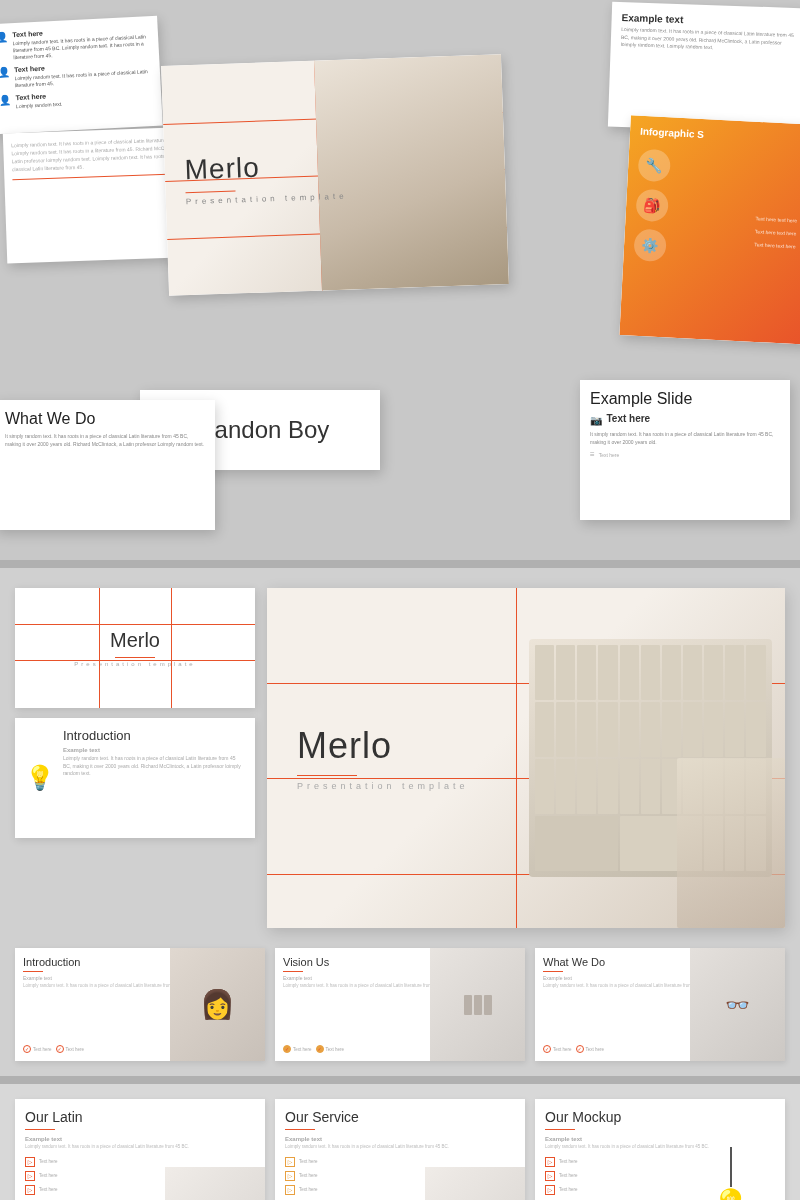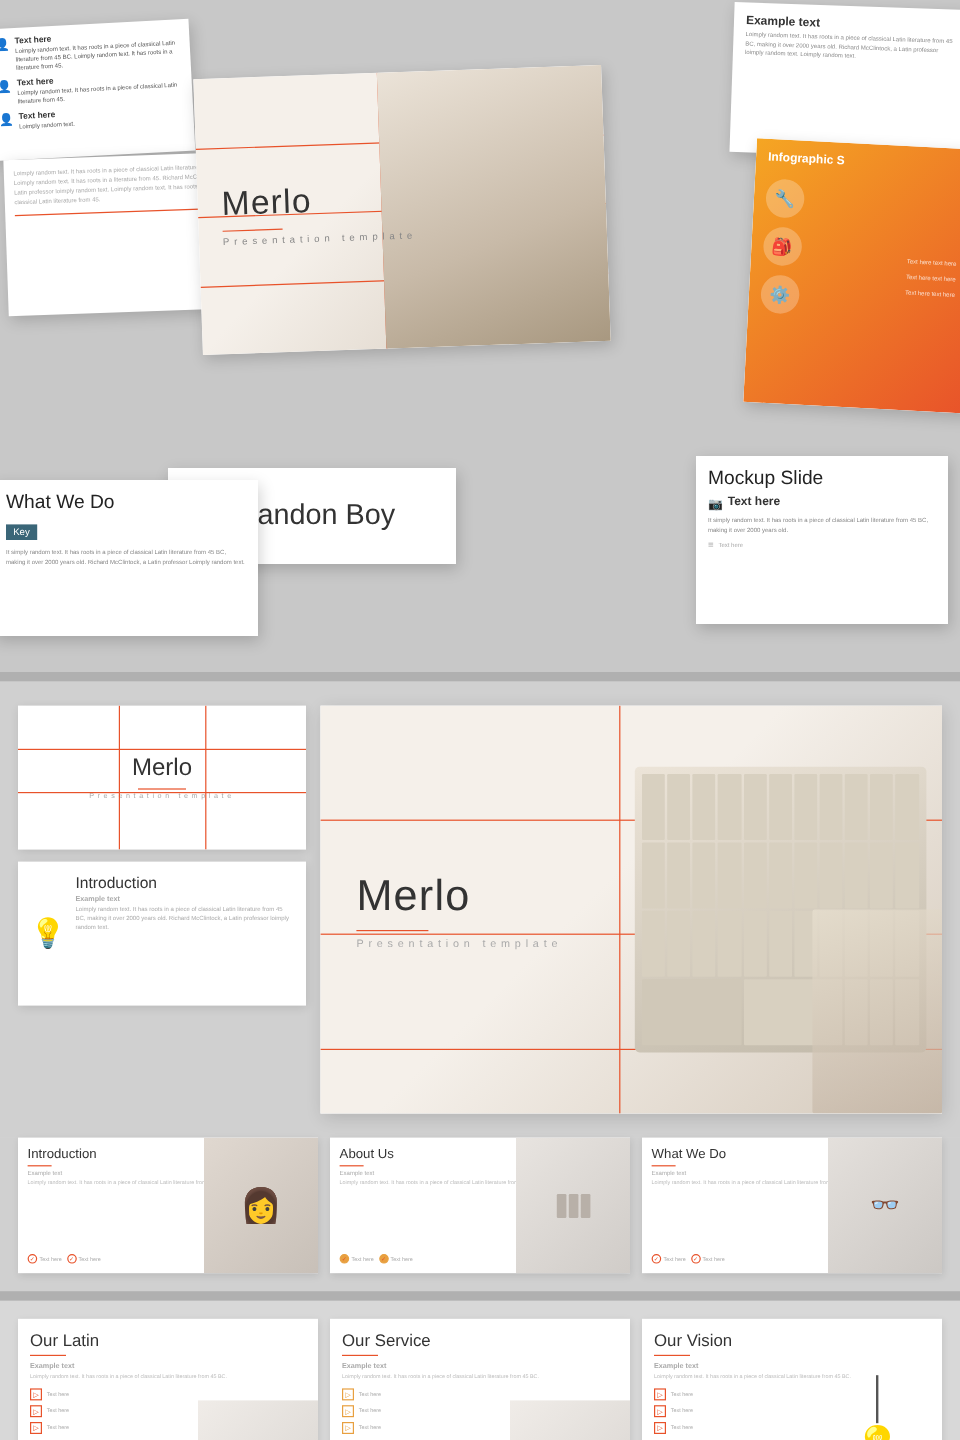--- a/index.html
+++ b/index.html
@@ -391,30 +391,27 @@
 
   <div class="slide-card slide-brandon">
     <div class="slide-brandon-inner">
       <div class="slide-brandon-name">Brandon Boy</div>
     </div>
   </div>
 
   <div class="slide-card slide-wwdo">
     <div class="slide-generic-inner">
       <div class="slide-title-lg">What We Do</div>
-      <div style="margin-bottom:4px;">
-        <span class="slide-orange-tag">Key</span>
-      </div>
       <div class="slide-body-text">It simply random text. It has roots in a piece of classical Latin literature from 45 BC, making it over 2000 years old. Richard McClintock, a Latin professor Loimply random text.</div>
     </div>
   </div>
 
   <div class="slide-card slide-mockup">
     <div class="slide-generic-inner">
-      <div class="slide-title-lg">Mockup Slide</div>
+      <div class="slide-title-lg">Example Slide</div>
       <div style="display:flex;align-items:center;gap:4px;margin:4px 0;">
         <span style="font-size:10px;color:#e8522a;">📷</span>
         <span class="slide-title-sm">Text here</span>
       </div>
       <div class="slide-body-text">It simply random text. It has roots in a piece of classical Latin literature from 45 BC, making it over 2000 years old.</div>
       <div style="display:flex;align-items:center;gap:4px;margin-top:4px;">
         <span style="font-size:8px;color:#aaa;">≡</span>
         <span style="font-size:5px;color:#aaa;">Text here</span>
       </div>
     </div>
@@ -537,21 +534,21 @@
       </div>
     </div>
     <div class="thumb-photo">
       <div class="thumb-photo-person">👩</div>
     </div>
 
   </div>
 
   <div class="thumb-card">
     <div class="thumb-inner">
-      <div class="thumb-title">About Us</div>
+      <div class="thumb-title">Vision Us</div>
       <div style="height:1px;background:#e8522a;width:20px;margin-bottom:3px;"></div>
       <div class="thumb-sub">Example text</div>
       <div class="thumb-text">Loimply random text. It has roots in a piece of classical Latin literature from 45 BC, making it over 2000 years old.</div>
       <div class="thumb-icons-row">
         <div class="thumb-icon-item">
           <div class="thumb-icon-dot" style="background:#e8a040;border-color:#e8a040;">✓</div>
           <span class="thumb-icon-text">Text here</span>
         </div>
         <div class="thumb-icon-item">
           <div class="thumb-icon-dot" style="background:#e8a040;border-color:#e8a040;">✓</div>
@@ -651,21 +648,21 @@
       </div>
     </div>
 
     <div class="bottom-card-photo bottom-photo-flower" style="right:0;">
       
     </div>
   </div>
 
   <div class="bottom-card">
     <div class="bottom-card-inner">
-      <div class="bottom-card-title">Our Vision</div>
+      <div class="bottom-card-title">Our Mockup</div>
       <div class="bottom-orange-line"></div>
       <div class="bottom-card-label">Example text</div>
       <div class="bottom-card-text">Loimply random text. It has roots in a piece of classical Latin literature from 45 BC.</div>
       <div class="bottom-icons">
         <div class="bottom-icon-row">
           <div class="bottom-icon-sq">▷</div>
           <span class="bottom-icon-text">Text here</span>
         </div>
         <div class="bottom-icon-row">
           <div class="bottom-icon-sq">▷</div>

